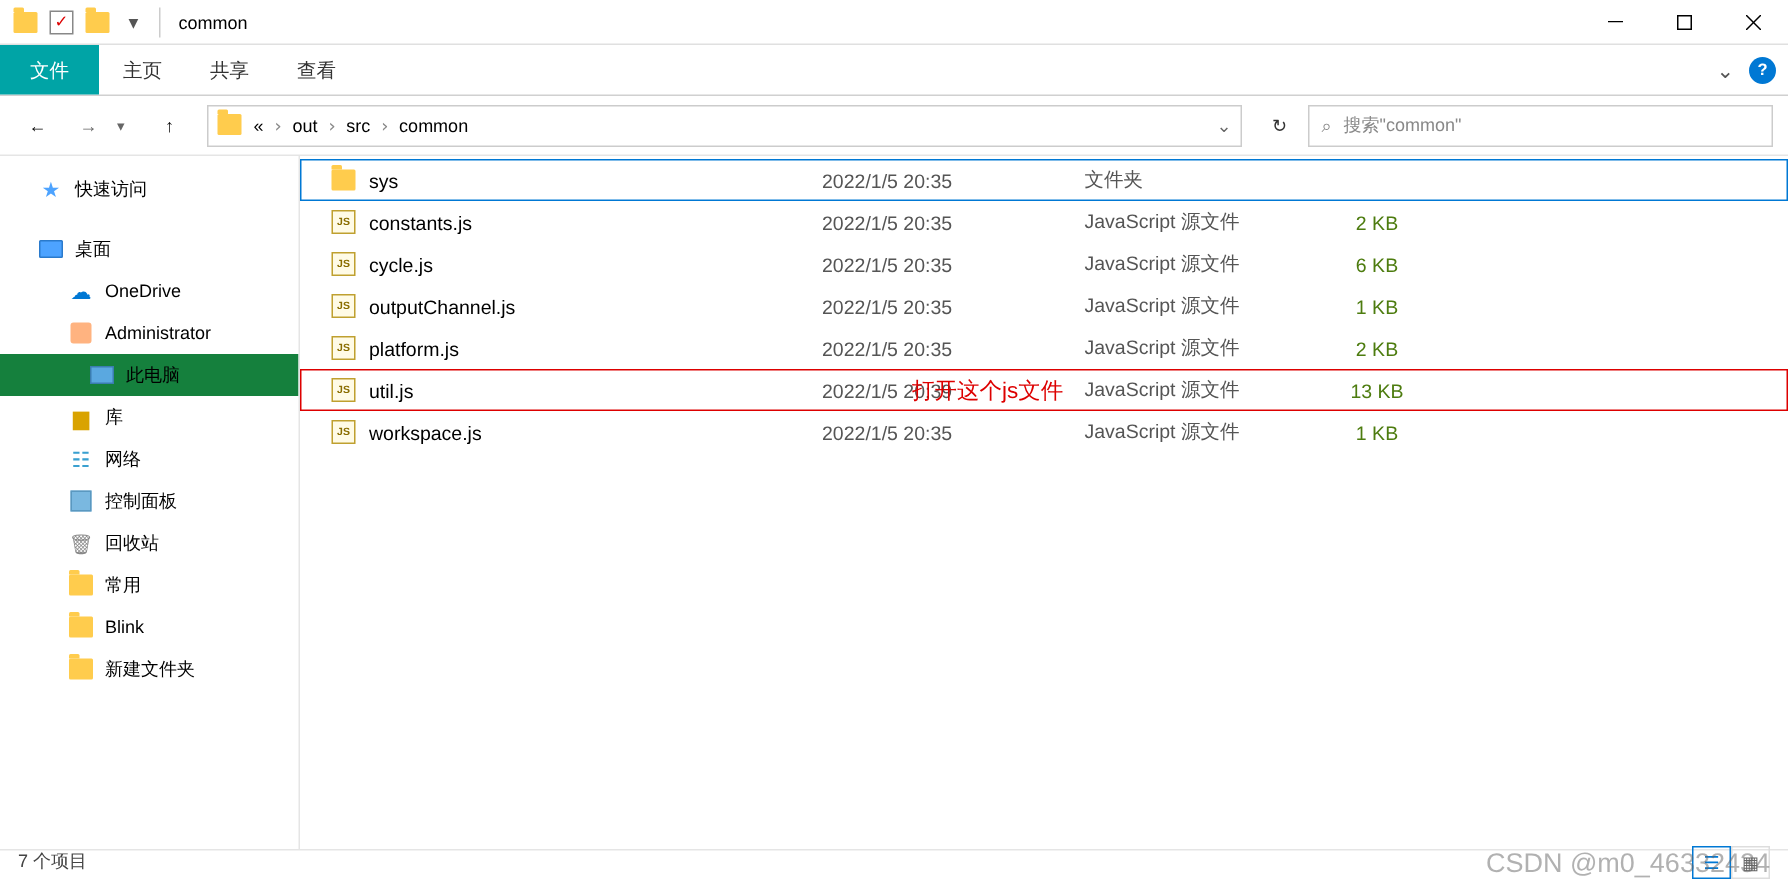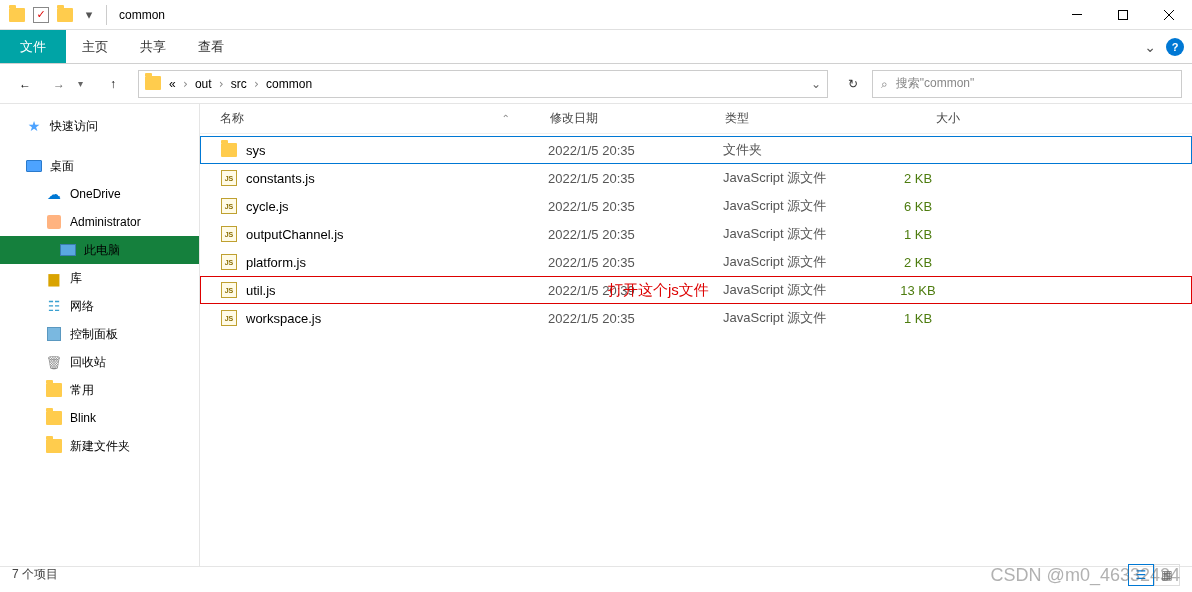--- a/index.html
+++ b/index.html
@@ -223,29 +223,20 @@
         <span>Blink</span>
       </div>
       <div class="side-item sub">
         <div class="side-icon">
           <div class="folder-icon"></div>
         </div>
         <span>新建文件夹</span>
       </div>
     </div>
   <div class="content">
-    <div class="col-headers">
-      <div class="col-name">
-          <span>名称</span>
-          <span class="sort-arrow">⌃</span>
-        </div>
-      <div class="col-date">修改日期</div>
-      <div class="col-type">类型</div>
-      <div class="col-size">大小</div>
-    </div>
     <div class="file-list" id="file-list">
         <div class="file-row selected">
           <div class="f-icon">
             <div class="folder-icon"></div>
           </div>
           <div class="f-name">sys</div>
           <div class="f-date">2022/1/5 20:35</div>
           <div class="f-type">文件夹</div>
           <div class="f-size"></div>
         </div>

